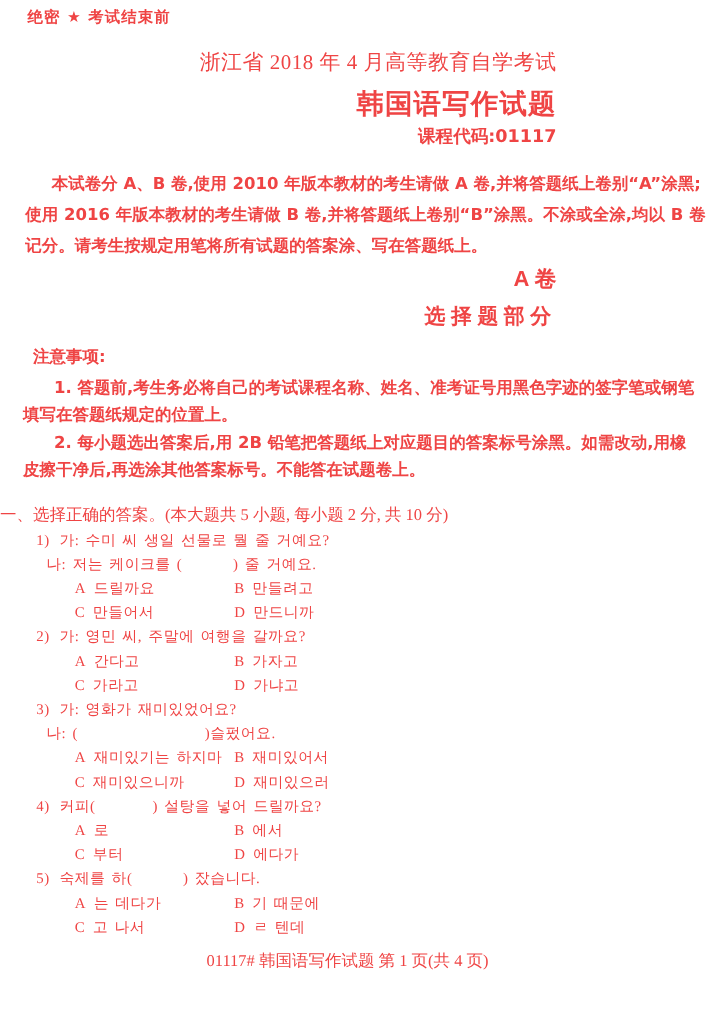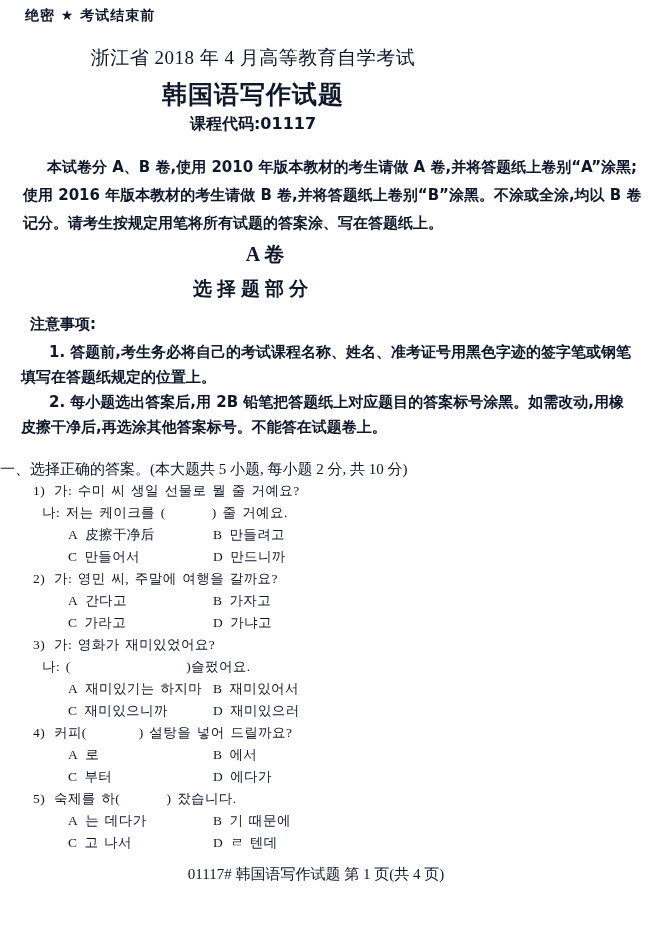--- a/index.html
+++ b/index.html
@@ -1,53 +1,53 @@
 <!DOCTYPE html>
 <html><head>
 <meta charset="utf-8">
 <style>
   html,body { margin:0; padding:0; background:#9a9a9a; }
   .page {
     position: relative;
     width: 661px; height: 933px;
     margin: 0 auto;
     background: #ffffff;
-    color: #0f172a;
+    color: #ef4444;
     font-family: "Liberation Serif", serif;
     overflow: hidden;
   }
   .classification {
     position: absolute; top: 7px; left: 25px;
     font-family: "DejaVu Sans", sans-serif;
     font-weight: 700; font-size: 14px; letter-spacing: 1px;
     white-space: pre;
   }
   .content { padding-top: 46px; }
-  .centercol { width: 506px; text-align: center; }
+  .centercol { width: 506px; text-align: right; }
   .title1 {
     font-size: 19px; line-height: 24px; letter-spacing: 0.5px;
     font-family: "Liberation Serif", serif; white-space: pre;
   }
   .title2 {
     margin-top: 8px; font-size: 25px; line-height: 34px;
     font-family: "DejaVu Sans", sans-serif; font-weight: 700;
     letter-spacing: 1px; white-space: pre;
   }
   .course {
     margin-top: 2px; font-size: 16px; line-height: 20px;
     font-family: "DejaVu Sans", sans-serif; font-weight: 700; white-space: pre;
   }
   .intro { margin-top: 19px; padding-left: 23px; padding-right: 6px;
     font-family: "DejaVu Sans", sans-serif; font-weight: 600;
     font-size: 15px; line-height: 28px; }
   .intro-line { white-space: pre; }
   .intro-line.indent { text-indent: 24px; }
   .volume {
     margin-top: 5px; font-size: 20px; line-height: 24px;
-    font-family: Liberation Serif, serif; font-weight: 700; white-space: pre; padding-left: 12px;
+    font-family: Liberation Sans, sans-serif; font-weight: 700; white-space: pre;
   }
   .section-heading {
     margin-top: 11px; font-size: 19px; line-height: 24px;
     font-family: Liberation Sans, sans-serif; font-weight: 700;
     letter-spacing: 5px; white-space: pre;
   }
   .notes-title {
     margin-top: 13px; margin-left: 30px;
     font-family: "DejaVu Sans", sans-serif; font-weight: 700;
     font-size: 15px; line-height: 20px; white-space: pre;
@@ -114,21 +114,21 @@
 
       <div class="q">
         <div class="q-row">
           <span class="q-num">1)</span>
           <span class="q-text">가: 수미 씨 생일 선물로 뭘 줄 거예요?</span>
         </div>
         <div class="q-line2">나: 저는 케이크를 (        ) 줄 거예요.</div>
         <div class="opt-row">
           <div class="opt opt-first">
             <span class="opt-letter">A</span>
-            <span class="opt-text">皮擦干净后</span>
+            <span class="opt-text">드릴까요</span>
           </div>
           <div class="opt">
             <span class="opt-letter">B</span>
             <span class="opt-text">만들려고</span>
           </div>
         </div>
         <div class="opt-row">
           <div class="opt opt-first">
             <span class="opt-letter">C</span>
             <span class="opt-text">만들어서</span>

